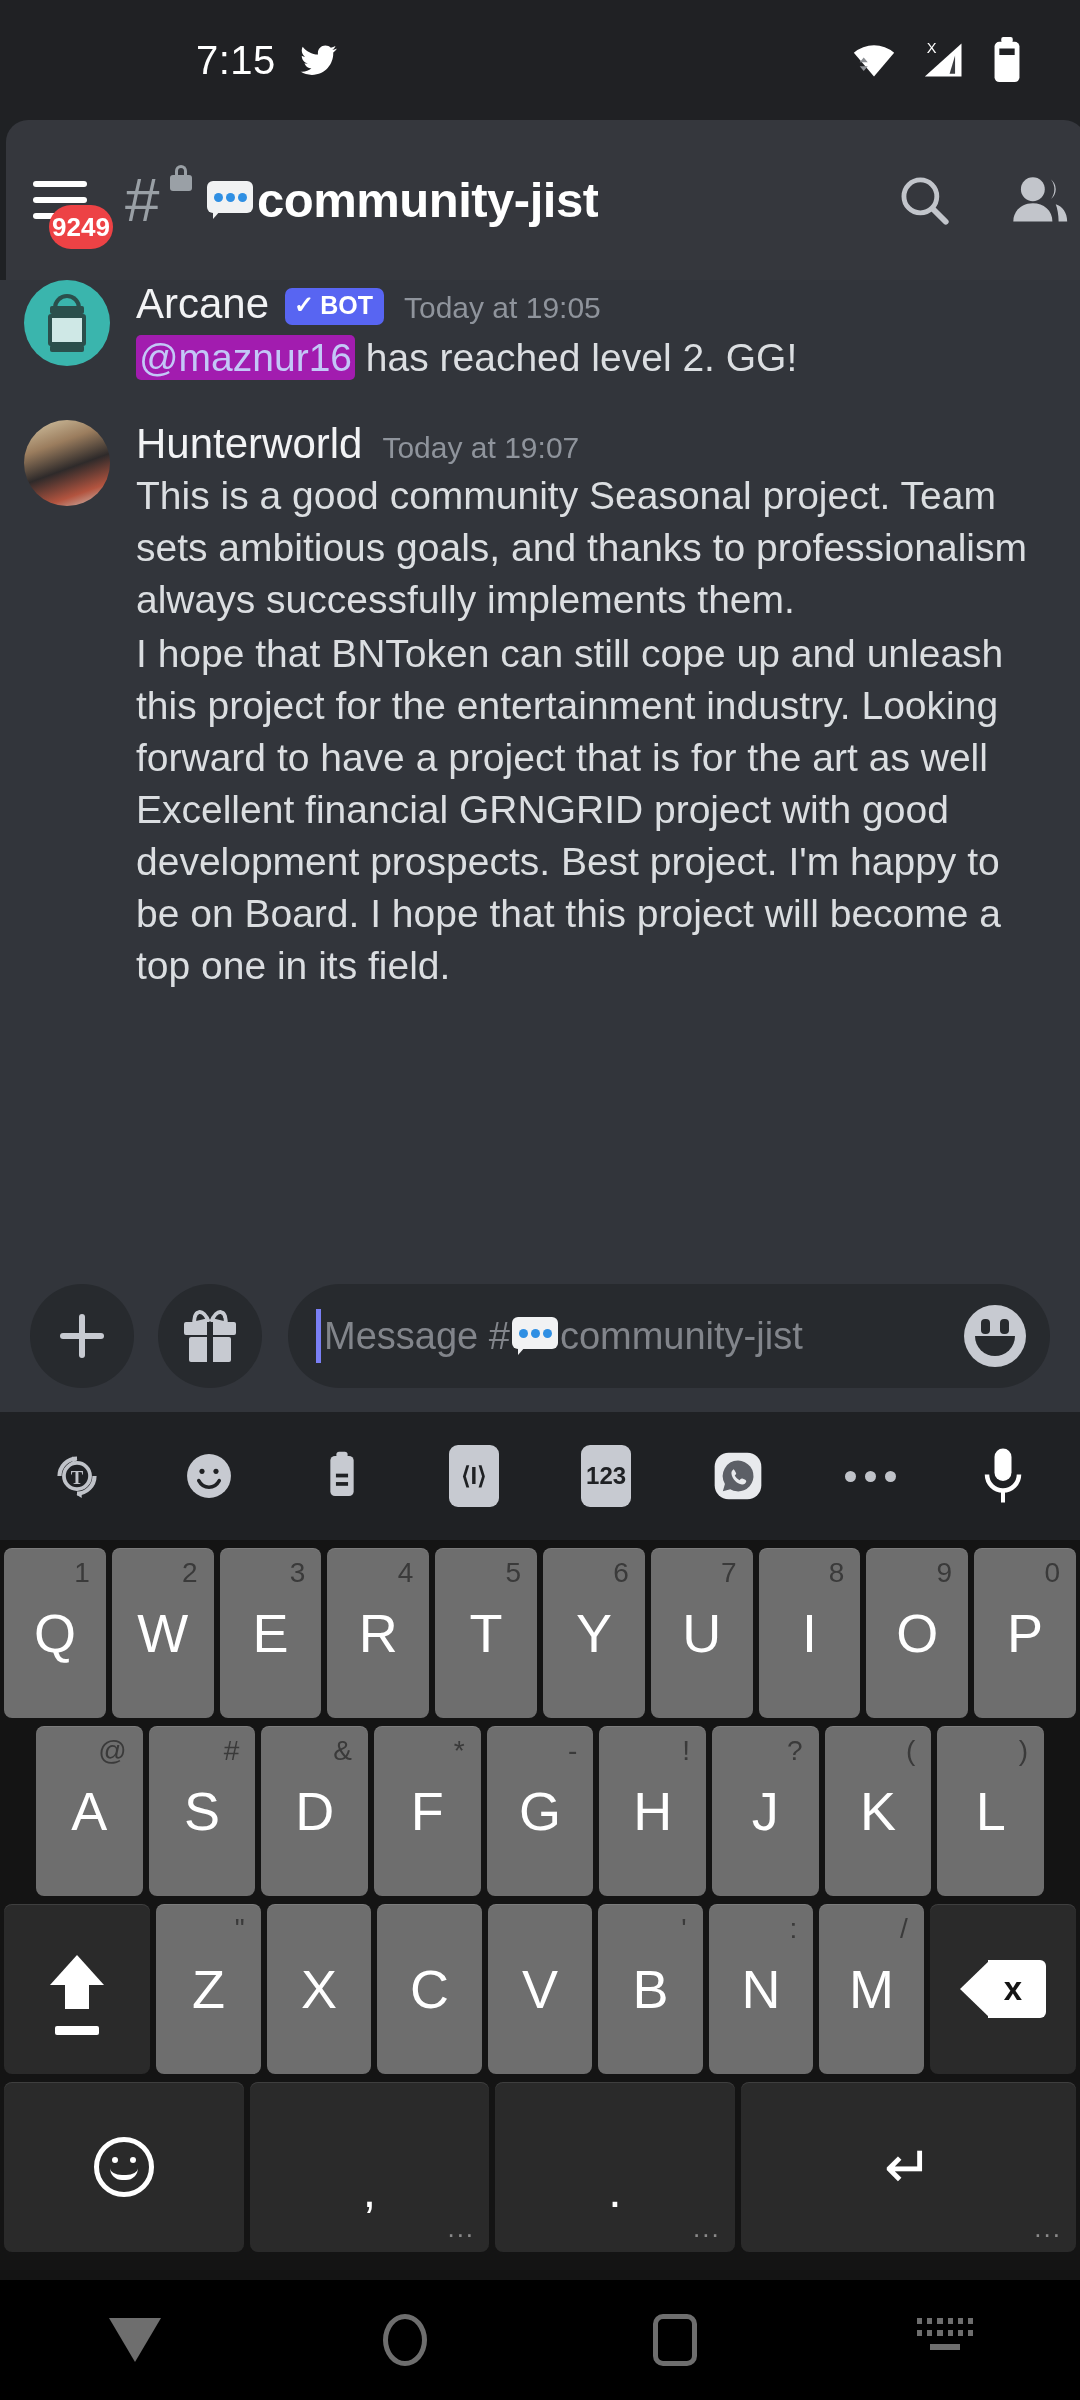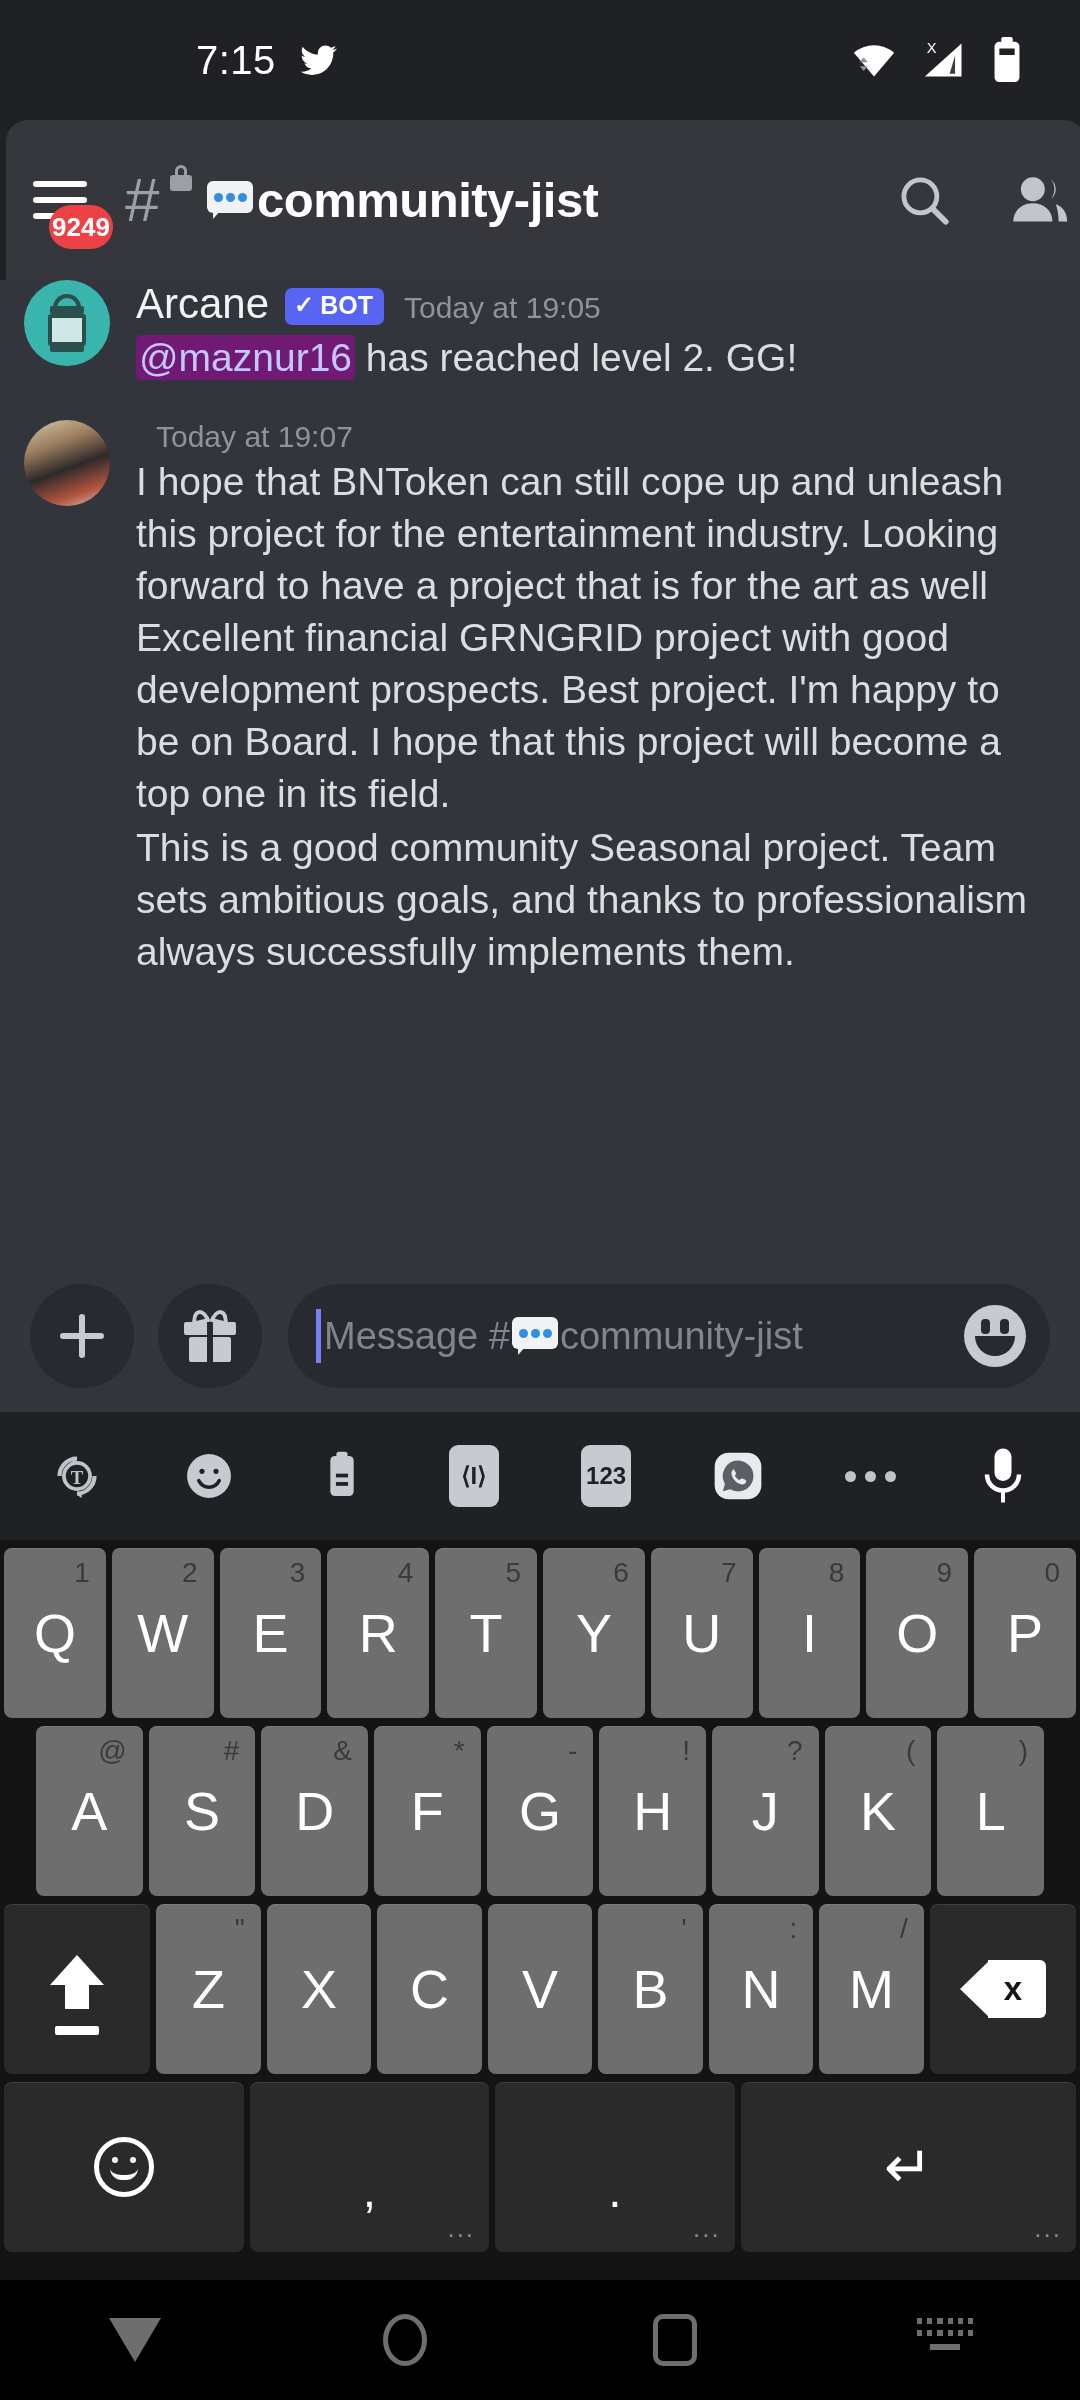--- a/index.html
+++ b/index.html
@@ -80,21 +80,21 @@
   .msg-head { display:flex; align-items:baseline; flex-wrap:wrap; gap:0; }
   .uname { color:#f2f3f5; font-size:42px; font-weight:400; }
   .botbadge {
     background:#5865f2; color:#fff; font-size:25px; font-weight:bold;
     border-radius:7px; padding:3px 11px 5px 9px; margin-left:16px;
     display:inline-flex; align-items:center; gap:6px; position:relative; top:-5px;
   }
   .botbadge .chk { font-size:24px; }
   .ts { color:#8f949c; font-size:30px; margin-left:20px; }
   .mtext { color:#dbdee1; font-size:39px; line-height:52px; margin-top:2px; word-wrap:break-word; }
-  .mention { background:#701a75; color:#c3c7f7; border-radius:5px; padding:1px 3px; }
+  .mention { background:#a21caf; color:#c3c7f7; border-radius:5px; padding:1px 3px; }
 
   
   .inputbar {
     position:absolute; top:1260px; left:0; width:1080px; height:152px;
     background:#32353b; display:flex; align-items:center; padding:0 30px;
   }
   .circ-btn { width:104px; height:104px; border-radius:50%; background:#272a2e; display:flex; align-items:center; justify-content:center; flex:0 0 auto; }
   .circ-btn + .circ-btn { margin-left:24px; }
   .plus-h { position:absolute; width:44px; height:6px; background:#c7cad1; border-radius:3px; }
   .plus-v { position:absolute; width:6px; height:44px; background:#c7cad1; border-radius:3px; }
@@ -282,24 +282,25 @@
           <span class="ts">Today at 19:05</span>
         </div>
         <div class="mtext"><span class="mention">@maznur16</span><span> has reached level 2. GG!</span></div>
       </div>
     </div>
 
     <div class="msg">
       <div class="avatar av-photo2"></div>
       <div class="msg-body">
         <div class="msg-head">
+          <span class="uname">Hunterworld</span>
           <span class="ts">Today at 19:07</span>
         </div>
+        <div class="mtext">This is a good community Seasonal project. Team sets ambitious goals, and thanks to professionalism always successfully implements them.</div>
         <div class="mtext">I hope that BNToken can still cope up and unleash this project for the entertainment industry. Looking forward to have a project that is for the art as well Excellent financial GRNGRID project with good development prospects. Best project. I'm happy to be on Board. I hope that this project will become a top one in its field.</div>
-        <div class="mtext">This is a good community Seasonal project. Team sets ambitious goals, and thanks to professionalism always successfully implements them.</div>
       </div>
     </div>
 
   </div>
 
   <div class="inputbar">
     <div class="circ-btn">
       <span class="plus-wrap">
         <span class="plus-h"></span>
           <span class="plus-v"></span>

